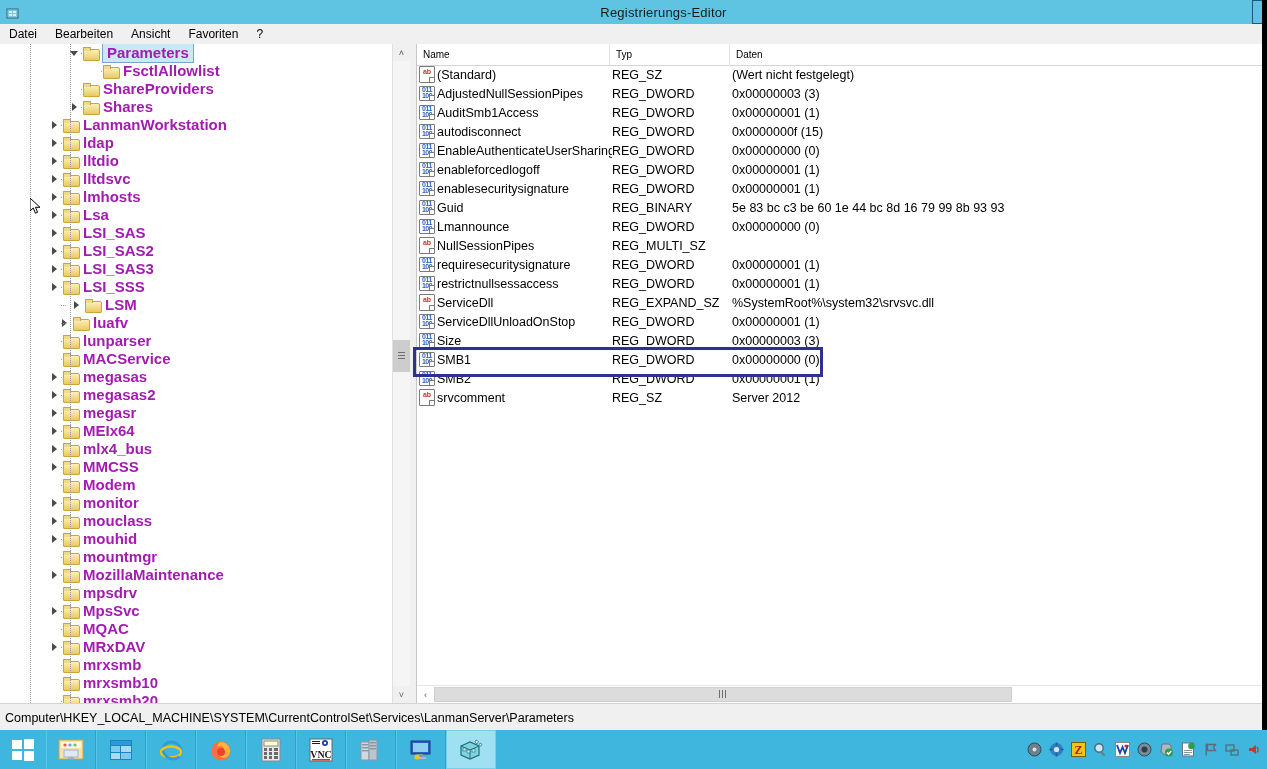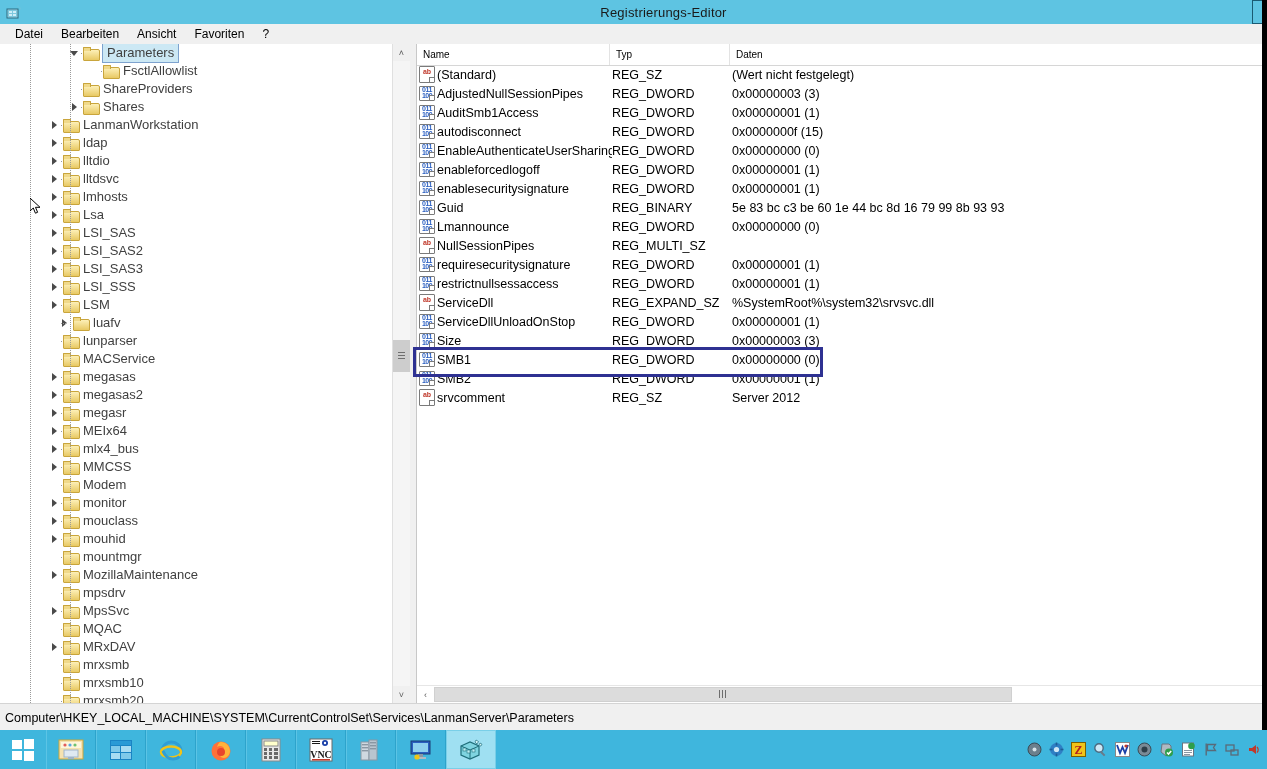--- a/index.html
+++ b/index.html
@@ -13,29 +13,29 @@
   
   .window{position:absolute;left:0;top:0;width:1267px;height:703px;background:#f0f0f0;}
   .titlebar{
     position:absolute;left:0;top:0;width:1267px;height:24px;
     background:#5ec4e2;display:flex;align-items:center;justify-content:center;padding-left:30px;
   }
   .titlebar .ttl{font-size:13px;color:#1a1a1a;letter-spacing:.2px;}
   .win-icon{position:absolute;left:5px;top:3px;width:18px;height:18px;}
 
   .menubar{position:absolute;left:0;top:24px;width:1267px;height:20px;background:#f0f0f0;
-           display:flex;align-items:center;padding-left:6px;box-sizing:border-box;}
+           display:flex;align-items:center;box-sizing:border-box;}
   .menubar .mi{font-size:12px;color:#000;padding:1px 9px;cursor:default;}
 
   .client{position:absolute;left:0;top:44px;width:1267px;height:659px;background:#fff;}
 
   
   .treepane{position:absolute;left:0;top:0;width:410px;height:659px;background:#fff;overflow:hidden;}
   .treerow{position:relative;height:18px;display:flex;align-items:center;white-space:nowrap;}
-  .treerow .lbl{font-size:13px;color:#404040;line-height:18px;}
+  .treerow .lbl{font-size:15px;color:#a21caf;line-height:18px;font-weight:bold;}
   .treerow.sel .lbl{background:#cce8f4;border:1px solid #7da2ce;padding:0 4px;margin-left:-1px;}
   .arrow{width:11px;height:11px;display:inline-block;position:relative;flex:none;}
   .arrow.has::before{
     content:"";position:absolute;left:2px;top:1px;
     border-left:5px solid #4a4a4a;border-top:4.5px solid transparent;border-bottom:4.5px solid transparent;
   }
   .arrow.open::before{
     content:"";position:absolute;left:0px;top:3px;
     border-top:5px solid #4a4a4a;border-left:4.5px solid transparent;border-right:4.5px solid transparent;
     border-bottom:0;
@@ -223,21 +223,21 @@
               <span class="dotstub" style="left: 61px; width: 6px;"></span>
               <span class="folder"></span>
               <span class="lbl">LSI_SAS3</span>
             </div>
             <div class="treerow" style="padding-left: 50px;">
               <span class="arrow has"></span>
               <span class="dotstub" style="left: 61px; width: 6px;"></span>
               <span class="folder"></span>
               <span class="lbl">LSI_SSS</span>
             </div>
-            <div class="treerow" style="padding-left: 50px;">
+            <div class="treerow" style="padding-left: 72px;">
               <span class="arrow has"></span>
               <span class="dotstub" style="left: 61px; width: 6px;"></span>
               <span class="folder"></span>
               <span class="lbl">LSM</span>
             </div>
             <div class="treerow" style="padding-left: 60px;">
               <span class="arrow has"></span>
               <span class="dotstub" style="left: 61px; width: 6px;"></span>
               <span class="folder"></span>
               <span class="lbl">luafv</span>

